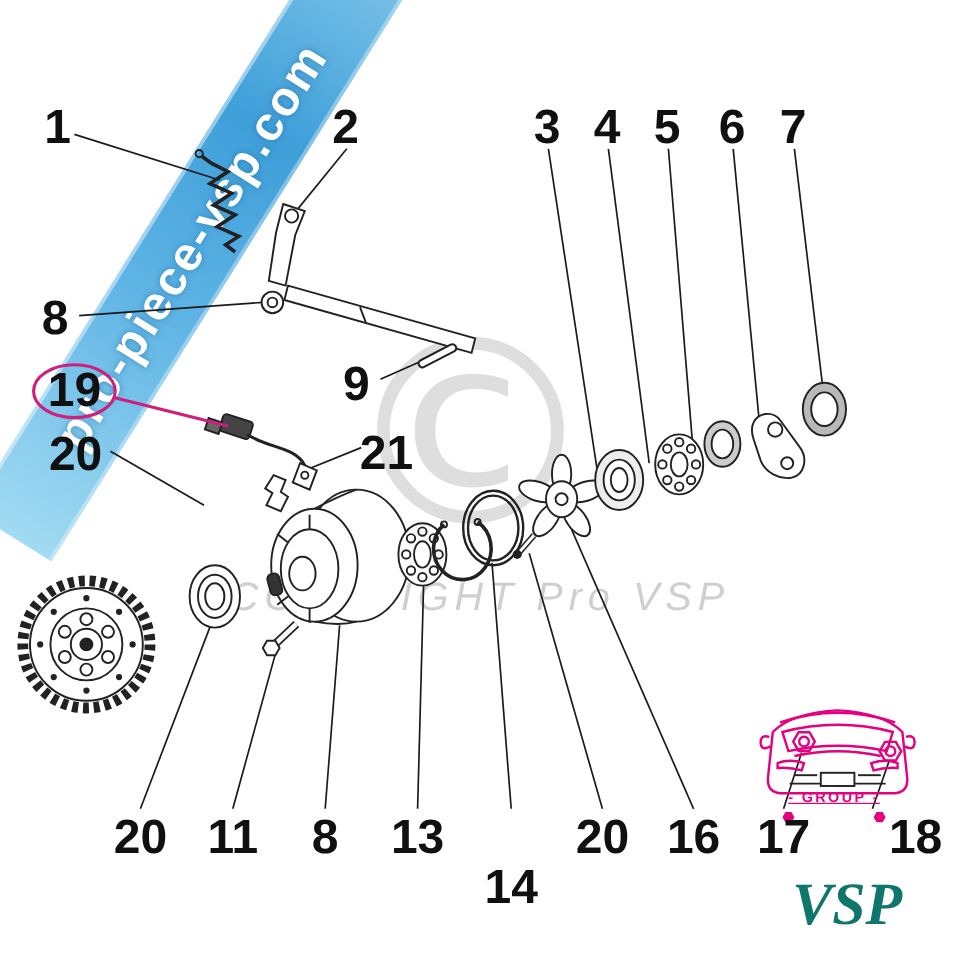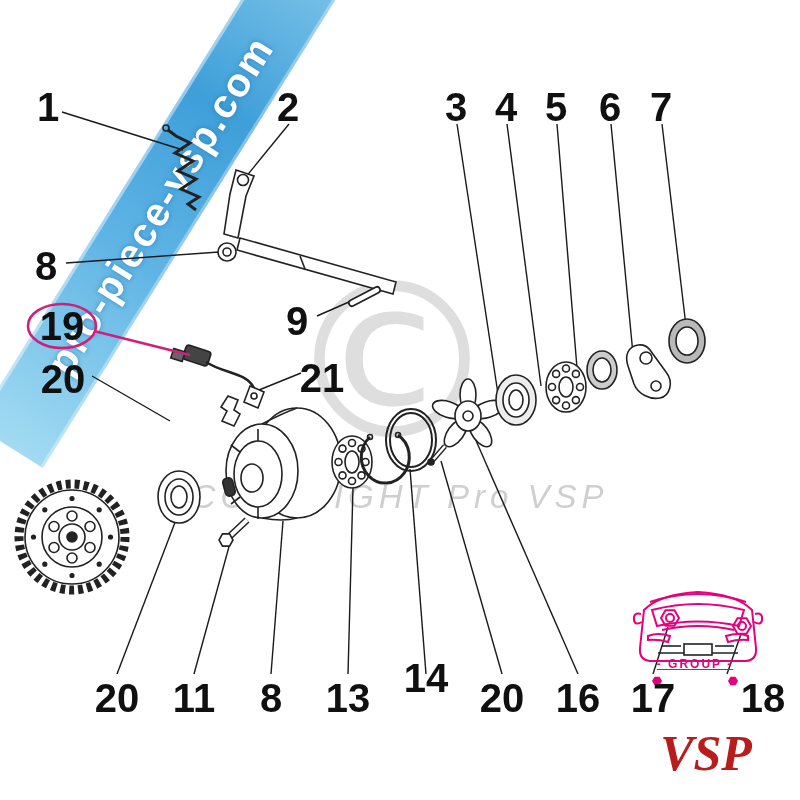--- a/index.html
+++ b/index.html
@@ -24,21 +24,21 @@
   svg.art{position:absolute;left:0;top:0;z-index:3;}
   
   .num{position:absolute;transform:translate(-50%,-50%);
        font:700 40px "Liberation Sans",sans-serif;color:#101010;z-index:5;}
   
   .logo-group{position:absolute;left:695px;top:664px;transform:translate(-50%,-50%);
        font:700 12px "Liberation Sans",sans-serif;color:#e5007d;letter-spacing:2px;z-index:4;white-space:nowrap;text-decoration:underline;}
   .logo-pro{position:absolute;left:690px;top:707px;transform:translate(-50%,-50%);
        font:italic 700 46px "Liberation Serif",serif;color:#2e6ca6;z-index:4;}
   .logo-vsp{position:absolute;left:706px;top:753px;transform:translate(-50%,-50%);
-       font:italic 700 50px "Liberation Serif",serif;color:#b91c1c;z-index:4;}
+       font:italic 700 50px "Liberation Serif",serif;color:#0f766e;z-index:4;}
 </style>
 </head>
 <body>
 
 <div class="stage">
 
   <div class="ribbon">
     <span>pro-piece-vsp.com</span>
   </div>
 
@@ -258,21 +258,21 @@
   <div class="num" style="left:506px;top:107px">4</div>
   <div class="num" style="left:556px;top:107px">5</div>
   <div class="num" style="left:610px;top:107px">6</div>
   <div class="num" style="left:661px;top:107px">7</div>
   <div class="num" style="left:46px;top:266px">8</div>
   <div class="num" style="left:297px;top:321px">9</div>
   <div class="num" style="left:117px;top:698px">20</div>
   <div class="num" style="left:194px;top:698px">11</div>
   <div class="num" style="left:271px;top:698px">8</div>
   <div class="num" style="left:348px;top:698px">13</div>
-  <div class="num" style="left:426px;top:678px">14</div>
+  <div class="num" style="left:426px;top:740px">14</div>
   <div class="num" style="left:502px;top:698px">20</div>
   <div class="num" style="left:578px;top:698px">16</div>
   <div class="num" style="left:653px;top:698px">17</div>
   <div class="num" style="left:763px;top:698px">18</div>
   <div class="num" style="left:62px;top:326px">19</div>
   <div class="num" style="left:63px;top:379px">20</div>
   <div class="num" style="left:322px;top:378px">21</div>
 
   <div class="logo-group">- GROUP -</div>
   <div class="logo-vsp">VSP</div>

